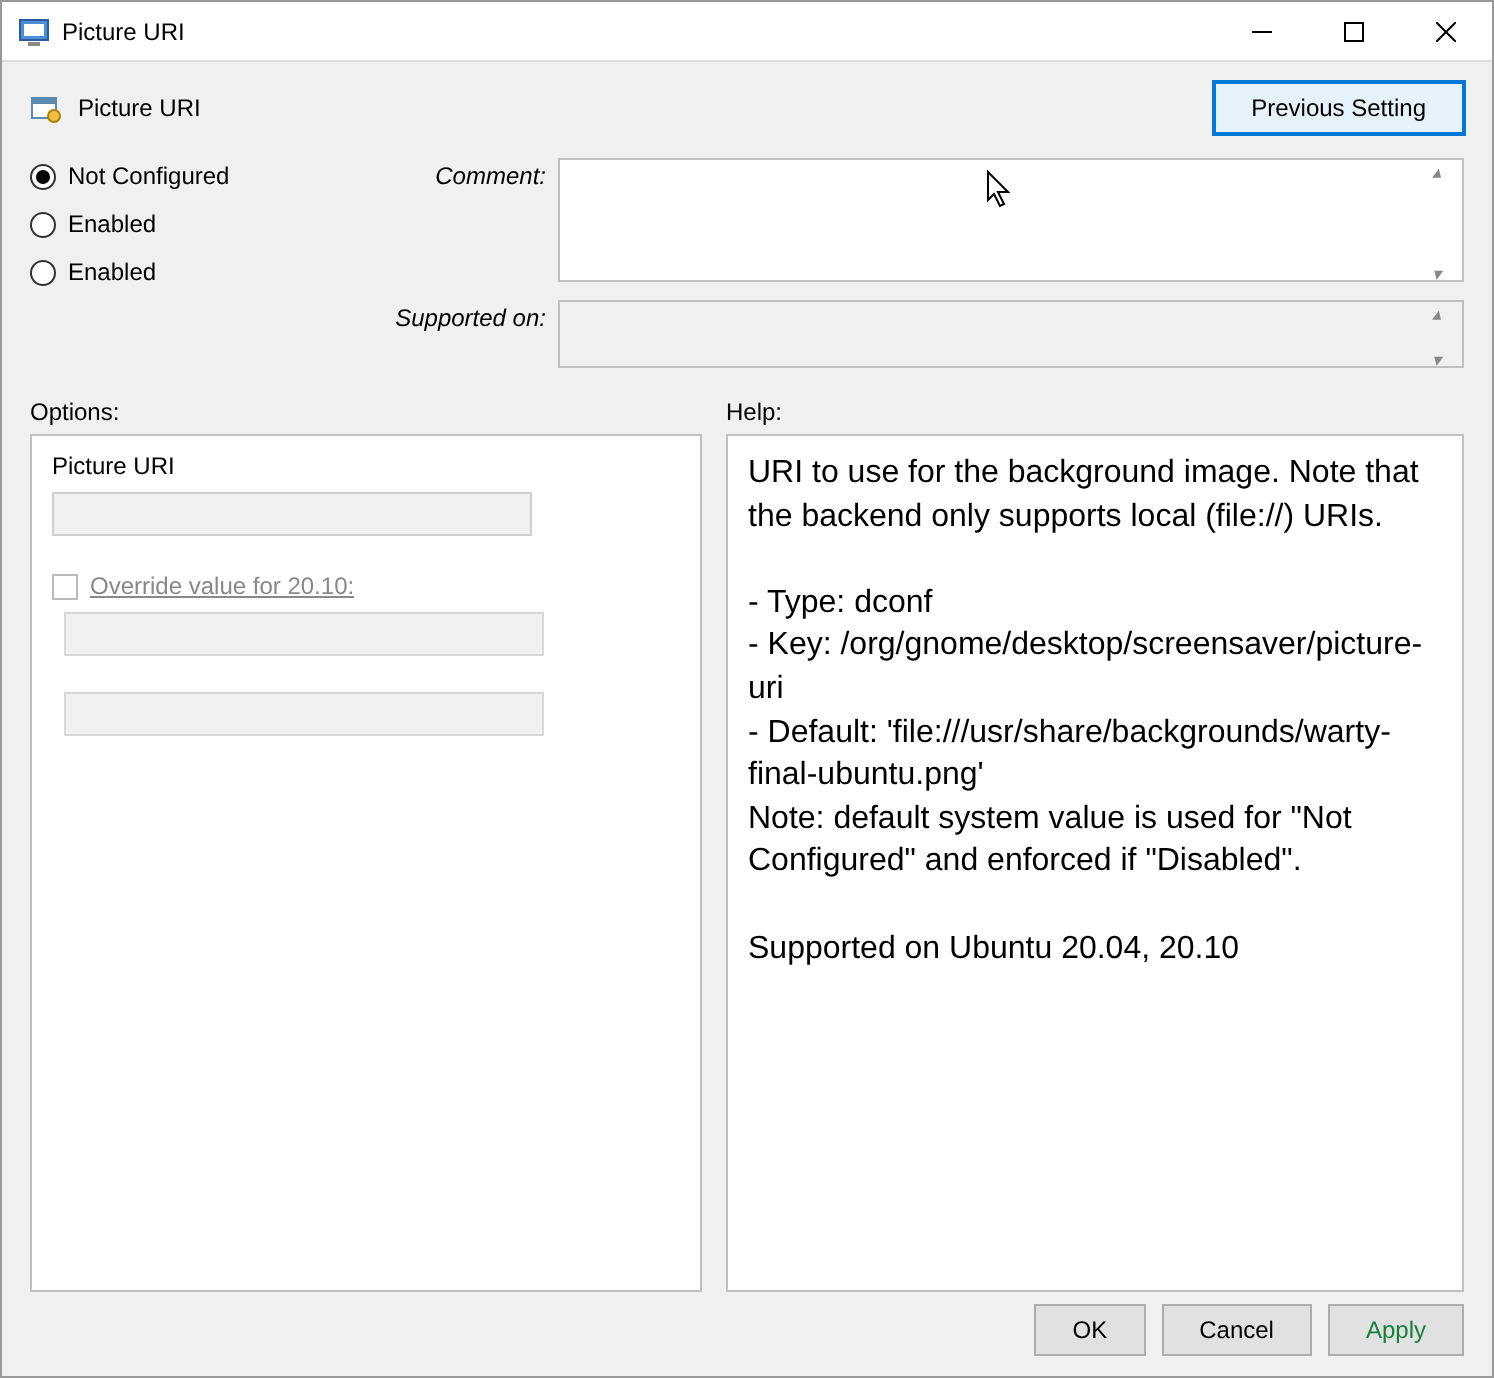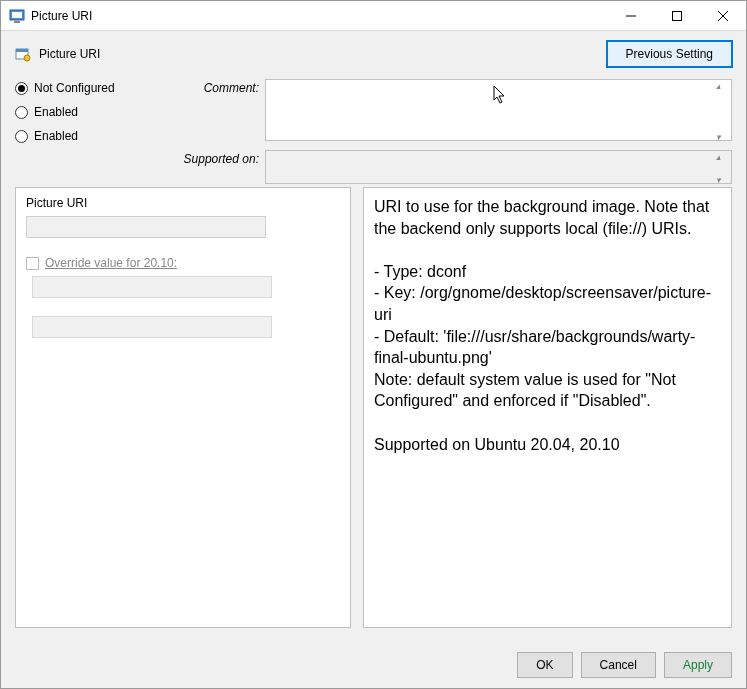--- a/index.html
+++ b/index.html
@@ -48,21 +48,22 @@
     border: 1px solid #adadad;
     padding: 5px 18px;
     font: inherit;
     cursor: default;
   }
   .btn:focus, .btn.focused { outline: 1px solid #0078d7; border-color: #0078d7; background:#e5f1fb;}
   .btn.disabled { color: #15803d; }
 
   .upper {
     display: flex;
-    gap: 14px;
+    gap: 28px;
+    margin-bottom: 12px;
   }
   .radio-col {
     width: 140px;
     padding-top: 2px;
   }
   .radio-row {
     display: flex; align-items: center; gap: 6px;
     margin-bottom: 10px;
   }
   .radio {
@@ -110,21 +111,21 @@
   .chk {
     width: 13px; height: 13px; border: 1px solid #bbb; background: #fff;
   }
   .indent-input {
     width: 240px; height: 22px; margin-left: 6px;
     border: 1px solid #d8d8d8; background: #f0f0f0; display:block; margin-bottom: 18px;
   }
 
   .footer {
     display: flex; justify-content: flex-end; gap: 8px;
-    padding-top: 24px;
+    padding-top: 6px;
   }
 
   .cursor {
     position: absolute;
     pointer-events: none;
   }
 </style>
 </head>
 <body>
 
@@ -200,20 +201,24 @@
           <textarea class="box ro" rows="2" readonly="" style=""></textarea>
           <div class="scroll-arrows">
               <span>▴</span>
               <span>▾</span>
             </div>
         </div>
       </div>
     </div>
   </div>
 
+  <div class="labels-row">
+    <div class="opt-lbl">Options:</div>
+    <div>Help:</div>
+  </div>
 
   <div class="panels">
     <div class="panel options">
       <div class="opt-title">Picture URI</div>
       <input class="text-input" disabled="" value="" style="">
       <div class="chk-row">
         <span class="chk"></span>
         <span>Override value for 20.10:</span>
       </div>
       <input class="indent-input" disabled="" value="" style="">

